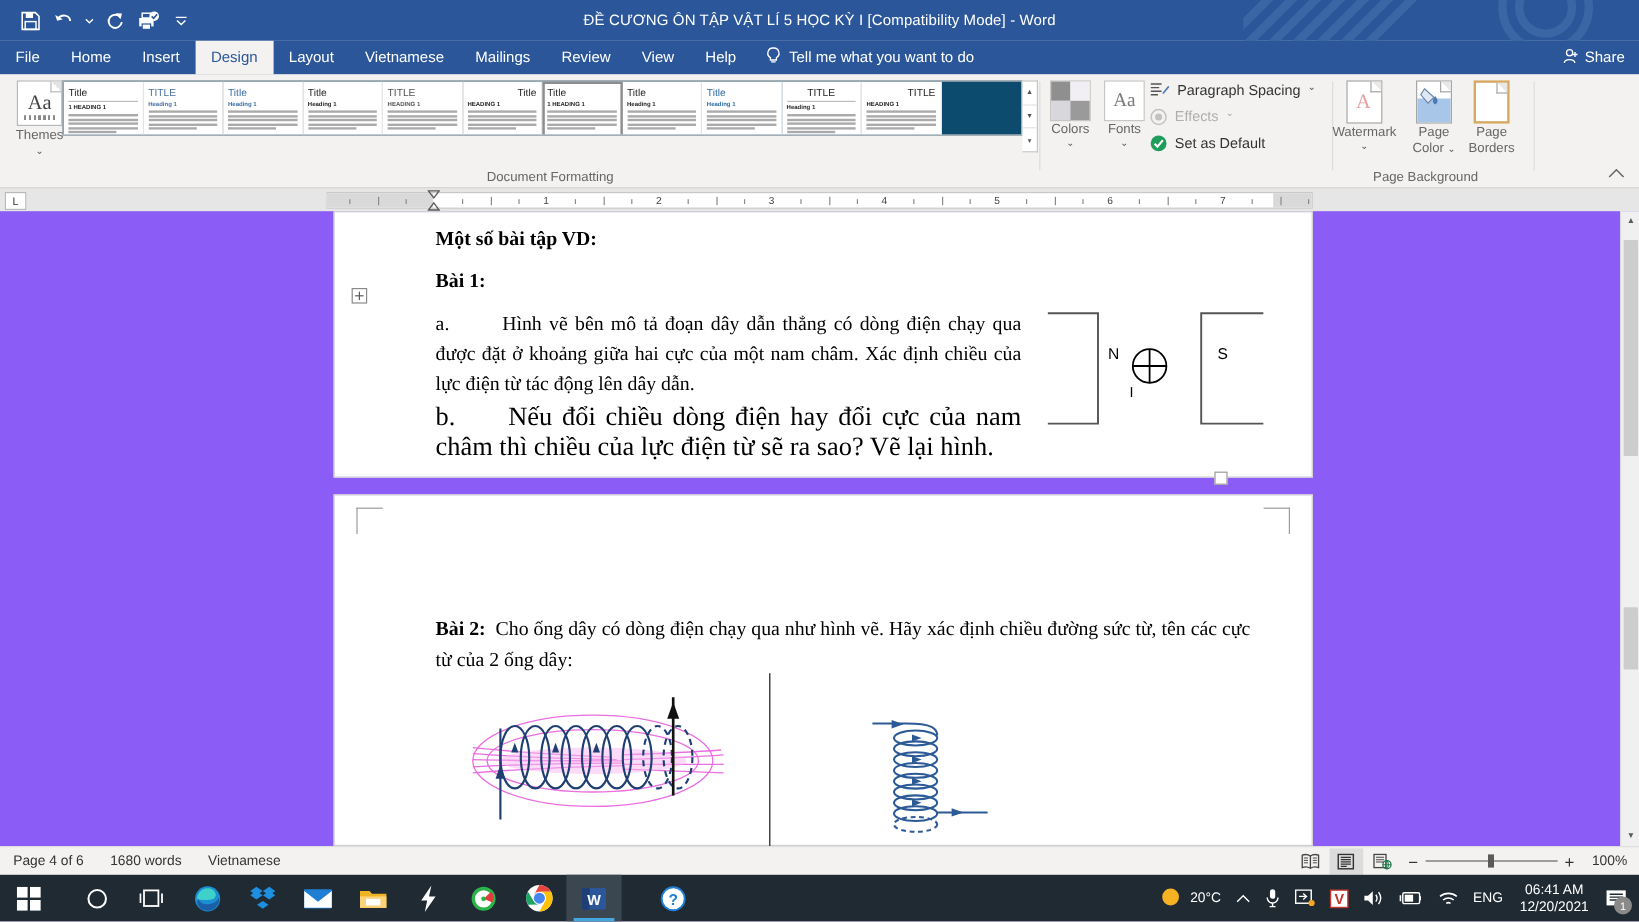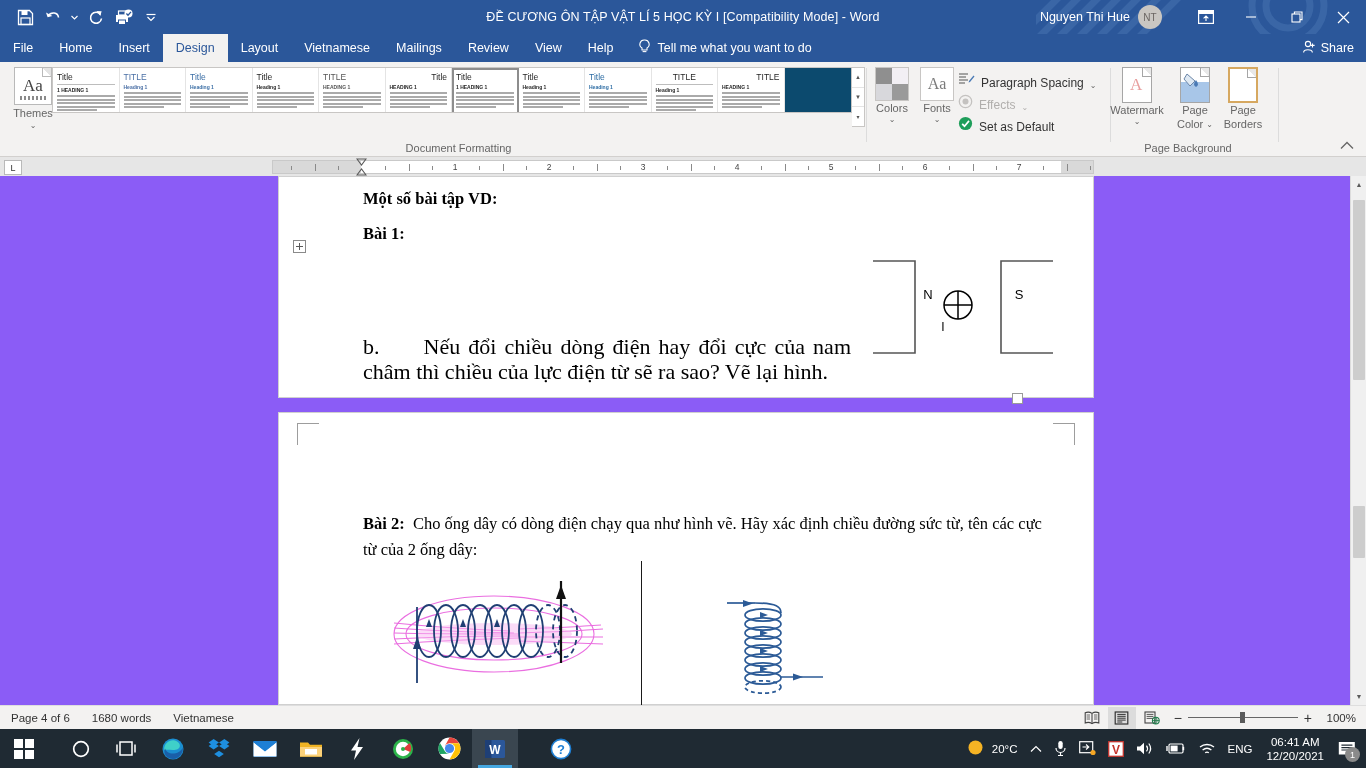--- a/index.html
+++ b/index.html
@@ -126,21 +126,21 @@
 
   .colors-btn, .fonts-btn {
     position: absolute; top: 5px; width: 46px;
     display: flex; flex-direction: column; align-items: center; gap: 1px;
   }
   .swatch4 { width: 34px; height: 34px; display: grid; grid-template-columns: 1fr 1fr; grid-template-rows: 1fr 1fr; border: 1px solid #c8c6c4;}
   .aa-box { width: 34px; height: 34px; border: 1px solid #c8c6c4; background:#fff; display:flex; align-items:center; justify-content:center;
             font-size: 16px; color: #7a7a7a; font-family:"Liberation Serif", serif; }
 
   .stack-btns { position: absolute; top: 6px; }
-  .sbtn { display: flex; align-items: flex-end; gap: 6px; height: 22px; font-size: 12px; color: #333; padding: 0 3px; }
+  .sbtn { display: flex; align-items: flex-start; gap: 6px; height: 22px; font-size: 12px; color: #333; padding: 0 3px; }
   .sbtn.disabled { color: #b0aeac; }
 
   .bigbtn {
     position: absolute; top: 5px; width: 58px;
     display: flex; flex-direction: column; align-items: center; gap: 1px;
   }
   .docicon { width: 30px; height: 36px; background: #fff; border: 1px solid #a6a6a6; position: relative; }
   .docicon:after { content:""; position:absolute; top:0; right:0; width:8px; height:8px;
      background: linear-gradient(225deg,#e8e8e8 50%, transparent 50%); border-left:1px solid #a6a6a6; border-bottom:1px solid #a6a6a6;}
 
@@ -319,47 +319,20 @@
     <div class="qat-btn" title="Customize Quick Access Toolbar">
       <svg width="12" height="12" viewBox="0 0 12 12">
           <path d="M1.5 3.5h9" stroke="#fff" stroke-width="1.2"></path>
           <path d="M2.5 6 L6 9.5 L9.5 6" fill="none" stroke="#fff" stroke-width="1.2"></path>
         </svg>
     </div>
   </div>
 
   <div class="title-text">ĐỀ CƯƠNG ÔN TẬP VẬT LÍ 5 HỌC KỲ I [Compatibility Mode]  -  Word</div>
 
-  <div class="tb-right">
-    <span class="acct-name">Nguyen Thi Hue</span>
-    <span class="avatar">NT</span>
-    <div class="ribbon-opts">
-      <svg width="16" height="14" viewBox="0 0 16 14">
-          <rect x="0.6" y="0.6" width="14.8" height="12.8" fill="none" stroke="#fff" stroke-width="1.2"></rect>
-          <rect x="0.6" y="0.6" width="14.8" height="3.4" fill="#fff"></rect>
-          <path d="M8 11 V6 M5.6 8.4 L8 6 L10.4 8.4" stroke="#fff" stroke-width="1.1" fill="none"></path>
-        </svg>
-    </div>
-    <div class="win-btn">
-      <svg width="12" height="12" viewBox="0 0 12 12">
-          <path d="M1 6h10" stroke="#fff" stroke-width="1.1"></path>
-        </svg>
-    </div>
-    <div class="win-btn">
-      <svg width="12" height="12" viewBox="0 0 12 12">
-          <rect x="1" y="3" width="8" height="8" fill="none" stroke="#fff" stroke-width="1.1"></rect>
-          <path d="M3.4 3V1h7.6v7.6H9" fill="none" stroke="#fff" stroke-width="1.1"></path>
-        </svg>
-    </div>
-    <div class="win-btn">
-      <svg width="13" height="13" viewBox="0 0 13 13">
-          <path d="M1 1 L12 12 M12 1 L1 12" stroke="#fff" stroke-width="1.2"></path>
-        </svg>
-    </div>
-  </div>
 </div>
 
 <div class="tabbar">
   <div class="tab">File</div>
   <div class="tab">Home</div>
   <div class="tab">Insert</div>
   <div class="tab active">Design</div>
   <div class="tab">Layout</div>
   <div class="tab">Vietnamese</div>
   <div class="tab">Mailings</div>
@@ -675,20 +648,23 @@
 </div>
 
 <div class="docarea">
 
   <div class="page page1">
     <div class="anchor-handle"></div>
 
     <div class="doc-text p-title">Một số bài tập VD:</div>
     <div class="doc-text p-bai1">Bài 1:</div>
 
+    <div class="doc-text p-a">
+      <span>a.</span><span class="indent-tab"></span><span>Hình vẽ bên mô tả đoạn dây dẫn thẳng có dòng điện chạy qua được đặt ở khoảng giữa hai cực của một nam châm. Xác định chiều của lực điện từ tác động lên dây dẫn.</span>
+    </div>
 
     <div class="doc-text p-b">
       <span>b.</span><span class="indent-tab"></span><span>Nếu đổi chiều dòng điện hay đổi cực của nam châm thì chiều của lực điện từ sẽ ra sao? Vẽ lại hình.</span>
     </div>
 
     <div style="position:absolute; left:594px; top:80px; width:180px; height:100px;">
       <svg width="180" height="100" viewBox="0 0 180 100">
 
         <path d="M0 4 L42 4 L42 96 L0 96" fill="none" stroke="#555" stroke-width="1.6"></path>
 

